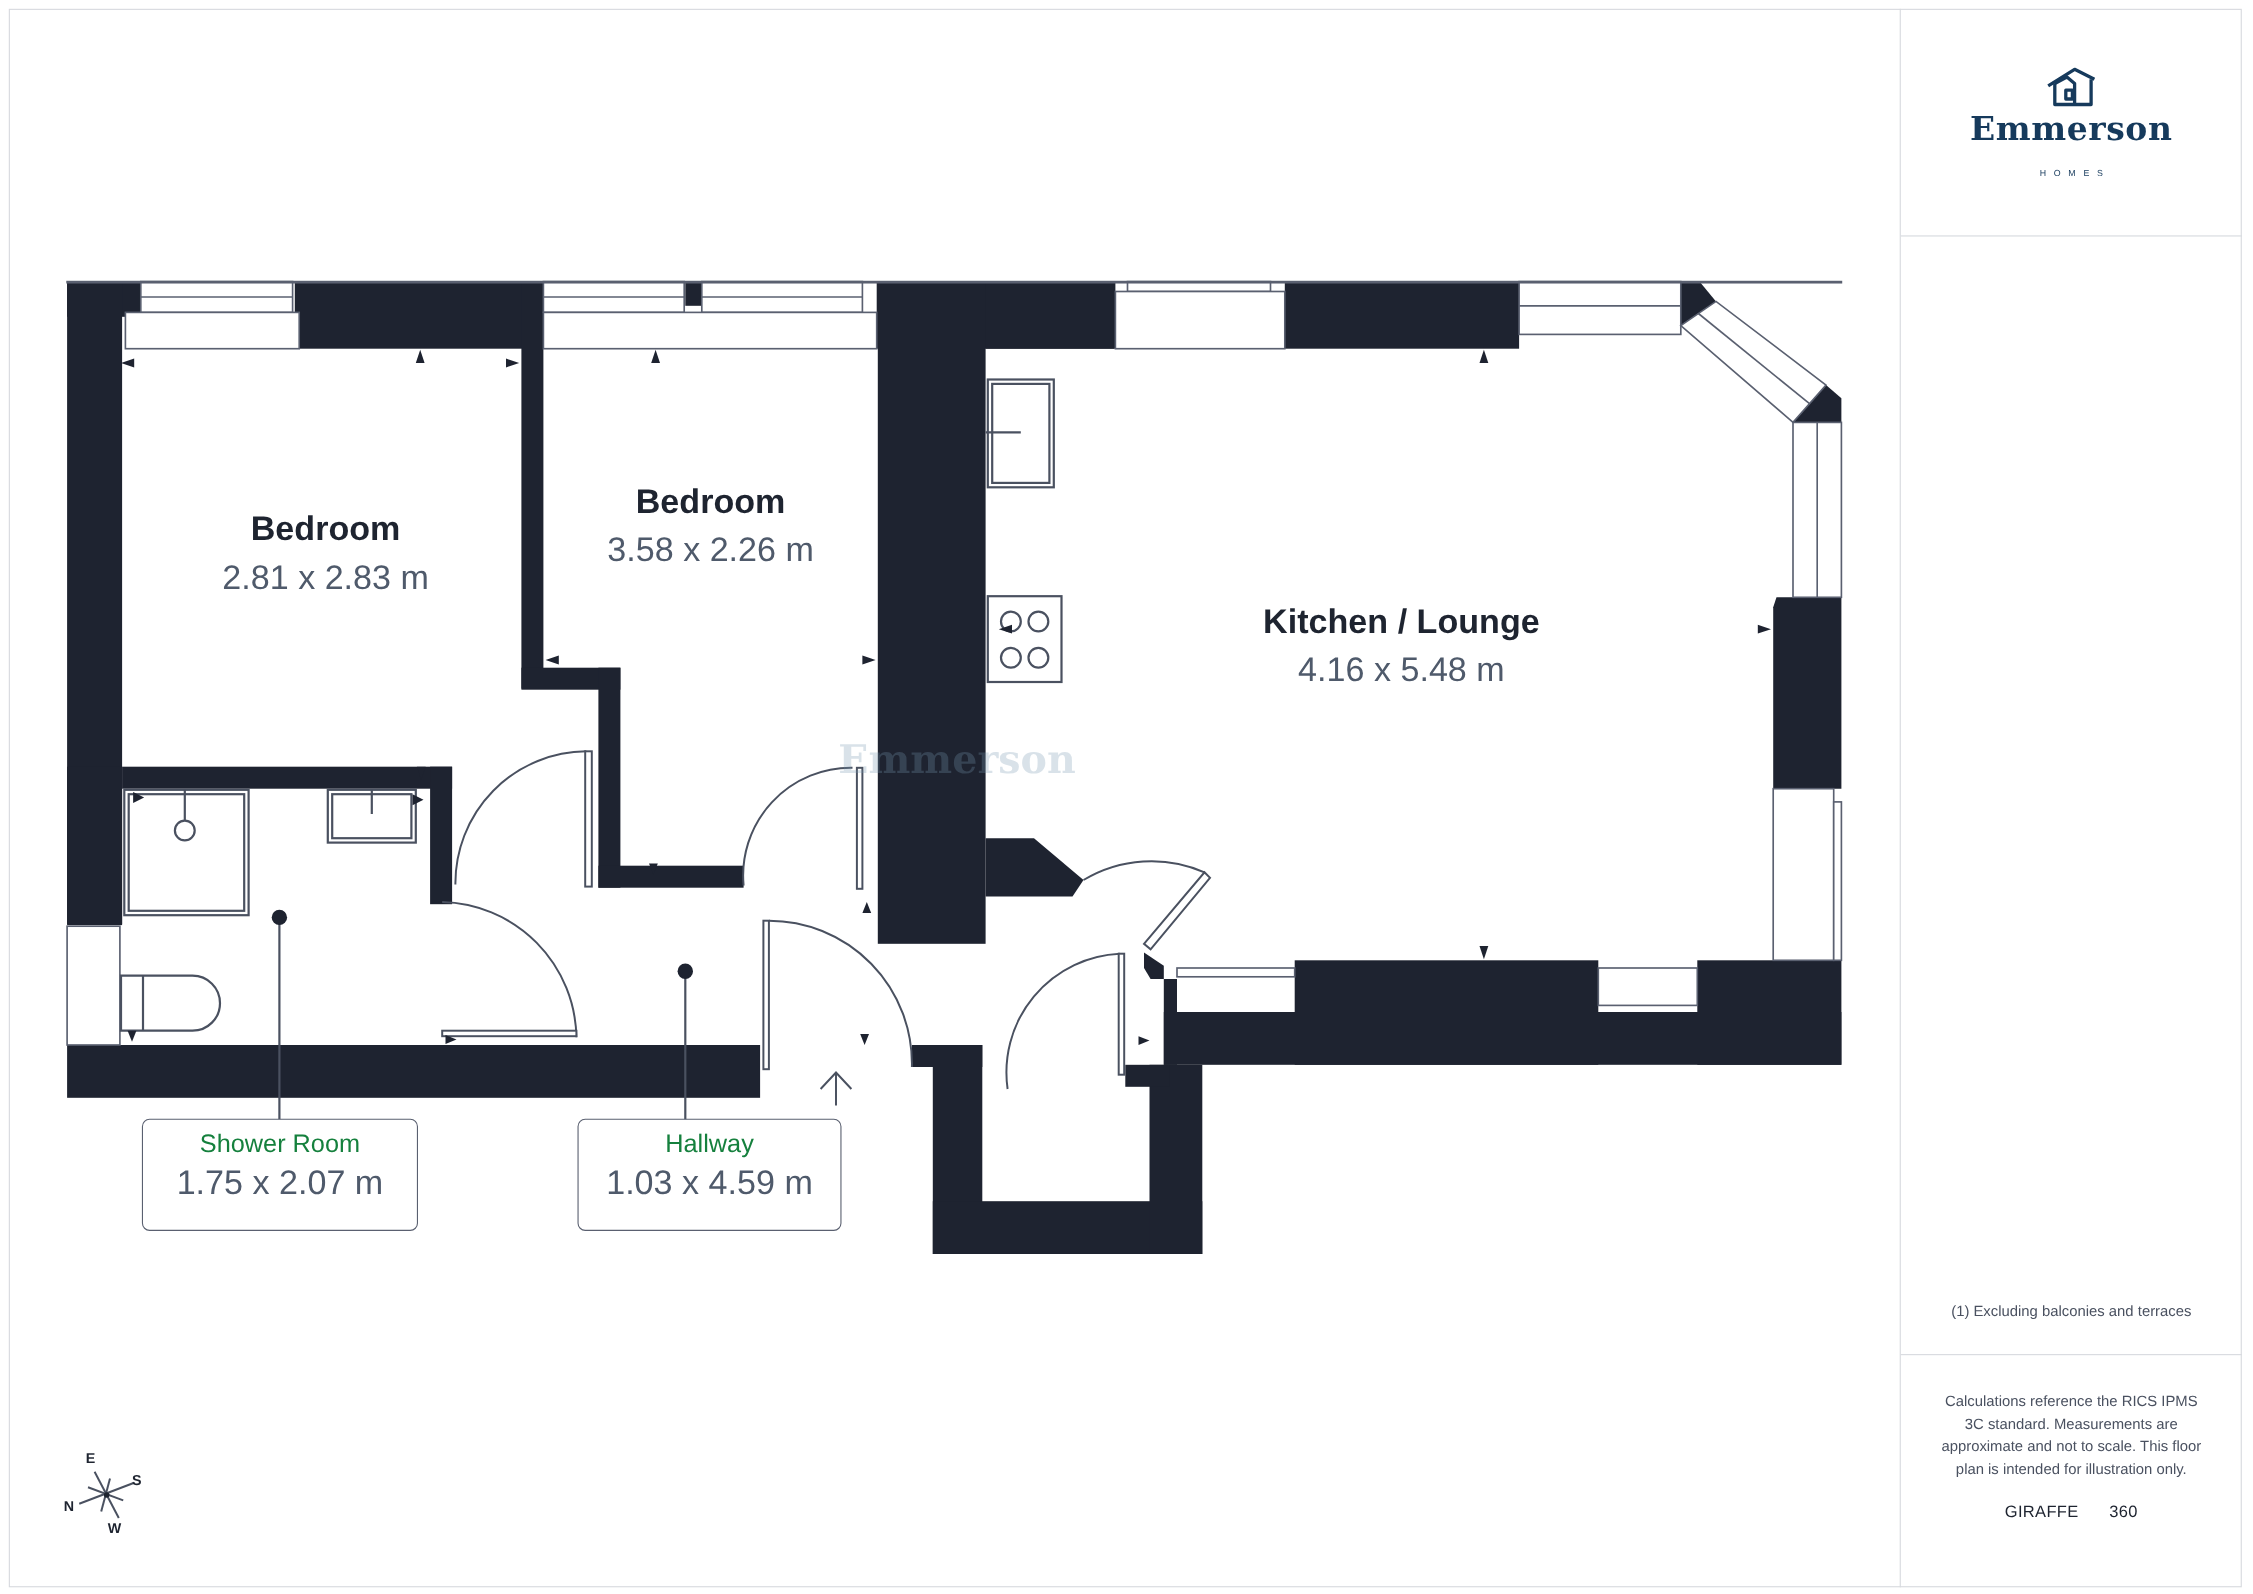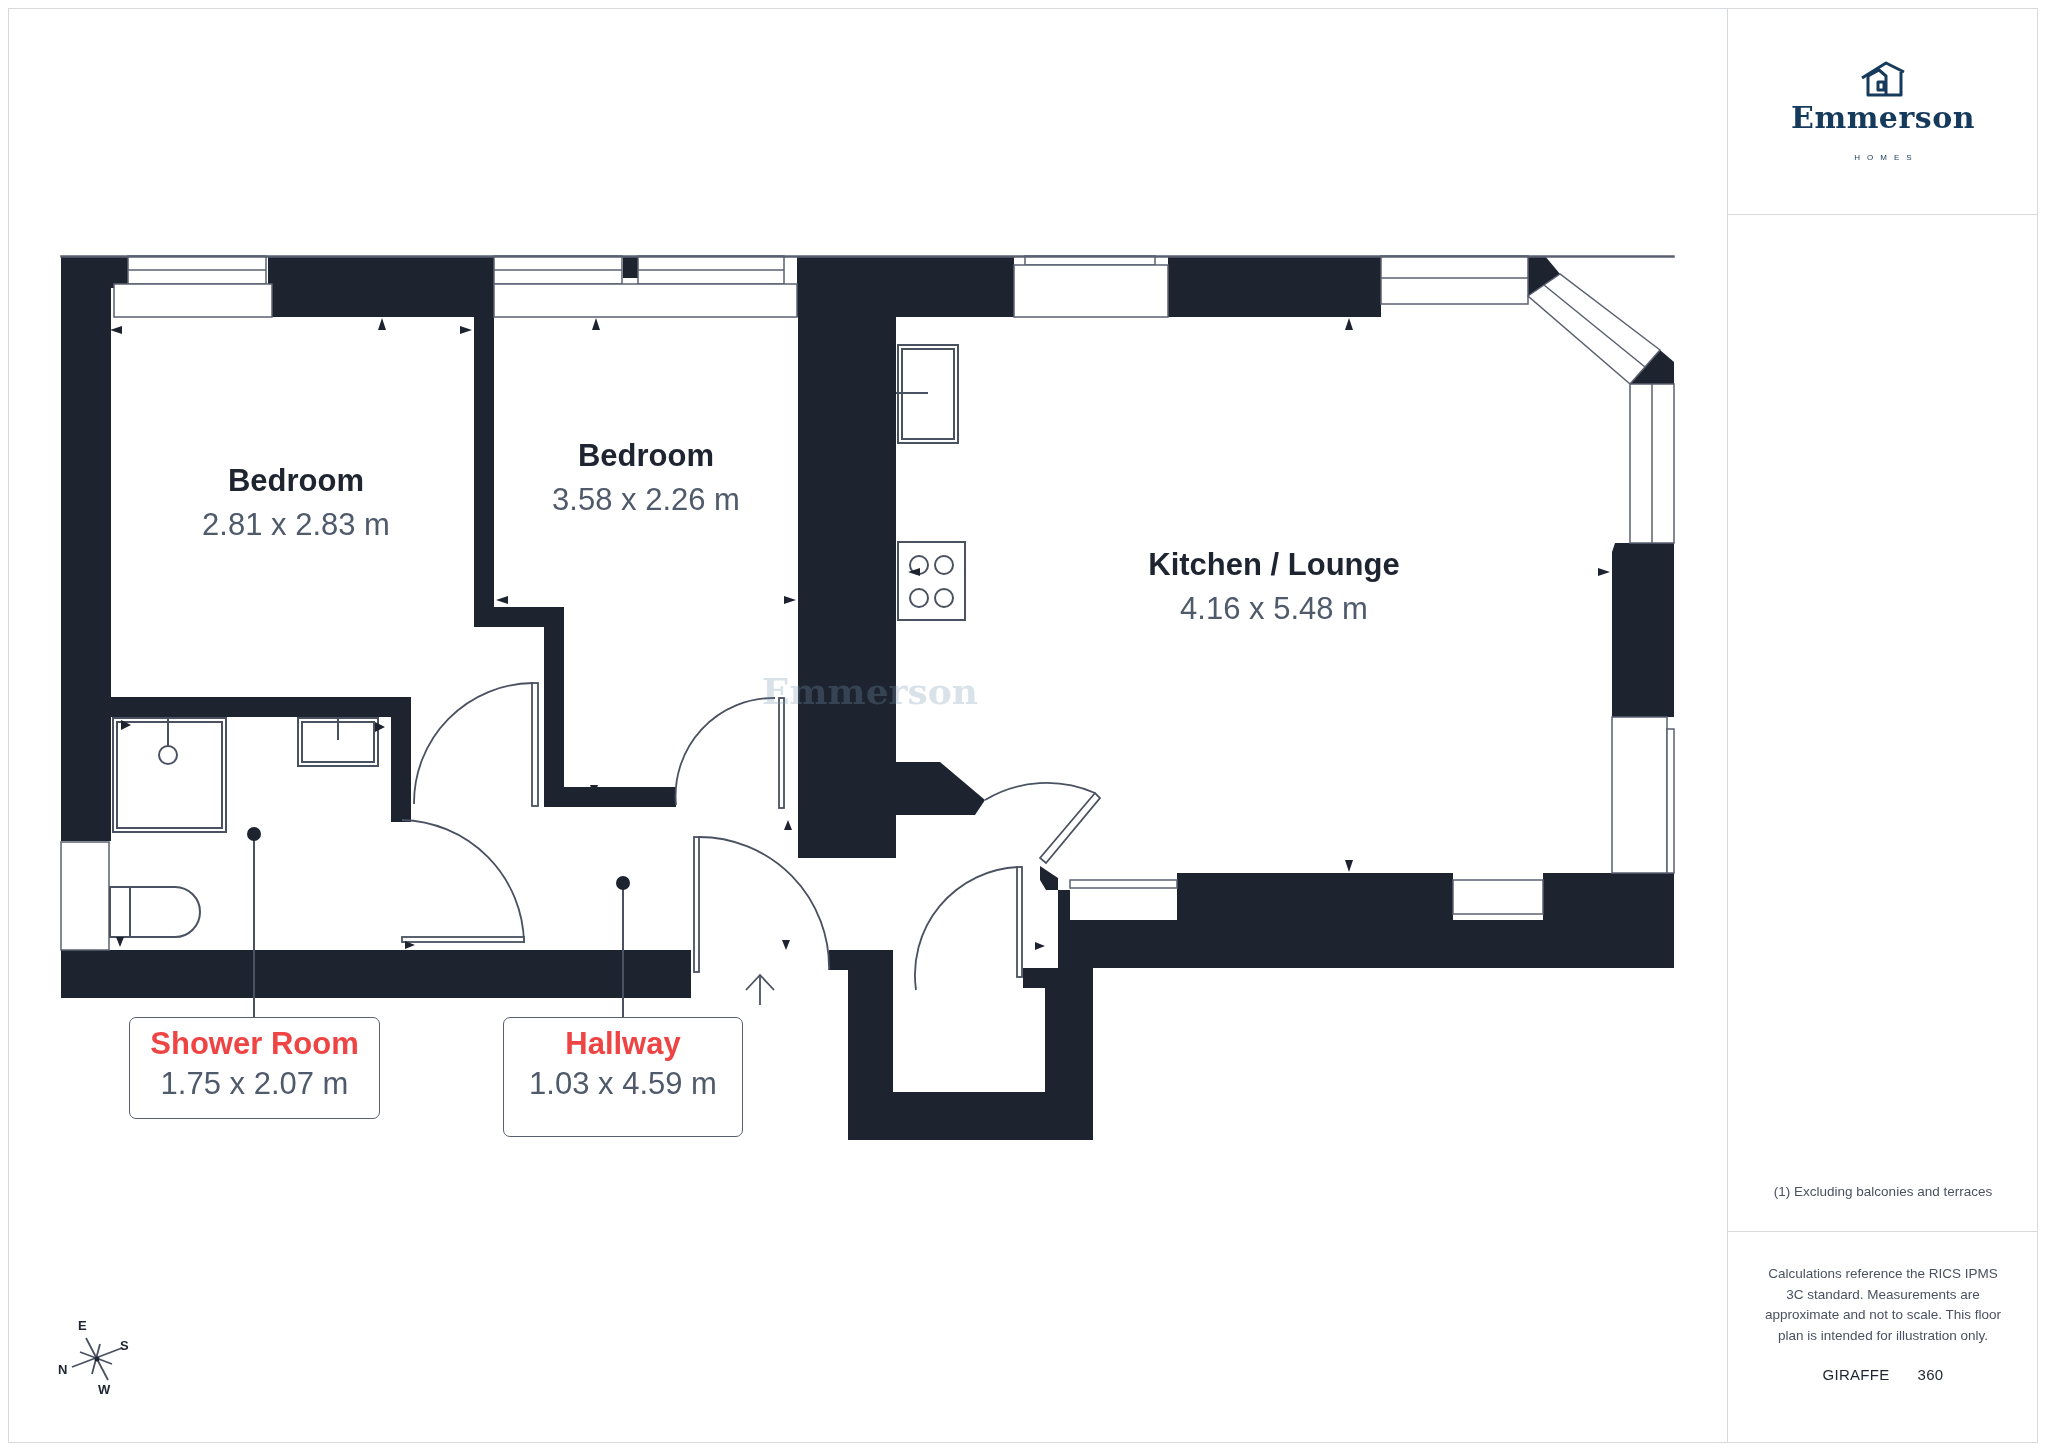--- a/index.html
+++ b/index.html
@@ -22,21 +22,21 @@
   .area-val sup { font-size: 9px; }
   .footnote { font-size: 13.5px; color: #4a5160; text-align: center; }
   .disclaimer { font-size: 13.5px; color: #4a5160; line-height: 20.5px; width: 250px; }
   .brand { font-size: 15px; color: #1e2430; margin-top: 20px; letter-spacing: 0.3px; }
   .brand b { font-weight: normal; margin-left: 28px; }
   svg.plan { position: absolute; left: 0; top: 0; }
   .room-name { font-weight: bold; fill: #1e2430; font-size: 31px; }
   .room-dim { fill: #4f5a6b; font-size: 31px; }
   .lbl-box { position: absolute; border: 1.5px solid #5a6070; border-radius: 7px; background: #fff;
              box-sizing: border-box; text-align: center; }
-  .lbl-box .n { font-weight: bold; font-size: 31px; color: #ef4444; margin-top: 8px; }
+  .lbl-box .n { font-weight: normal; font-size: 23px; color: #15803d; margin-top: 8px; }
   .lbl-box .d { font-size: 31px; color: #4f5a6b; margin-top: 4px; }
   .compass { position: absolute; left: 50px; top: 1312px; width: 90px; height: 90px; }
   .compass span { position: absolute; font-size: 13px; font-weight: bold; color: #1e2430; }
   .wm { position: absolute; left: 760px; top: 670px; width: 220px; text-align: center;
         color: rgba(120,150,175,0.28); font-family: "DejaVu Serif", serif; font-weight: bold;
         font-size: 36px; pointer-events: none; }
 </style>
 </head>
 <body>
 
@@ -195,21 +195,21 @@
 </svg>
 
 <div class="wm">
   <div>Emmerson</div>
 </div>
 
 <div class="lbl-box" style="left:129px; top:1017px; width:251px; height:102px;">
   <div class="n">Shower Room</div>
   <div class="d">1.75 x 2.07 m</div>
 </div>
-<div class="lbl-box" style="left:503px; top:1017px; width:240px; height:120px;">
+<div class="lbl-box" style="left:525px; top:1017px; width:240px; height:102px;">
   <div class="n">Hallway</div>
   <div class="d">1.03 x 4.59 m</div>
 </div>
 
 <div class="compass">
   <svg width="90" height="90">
     <g stroke="#4a5160" stroke-width="1.8">
       <line x1="36" y1="26" x2="58" y2="68"></line>
       <line x1="22" y1="55" x2="72" y2="36"></line>
       <line x1="30" y1="40" x2="62" y2="52"></line>

